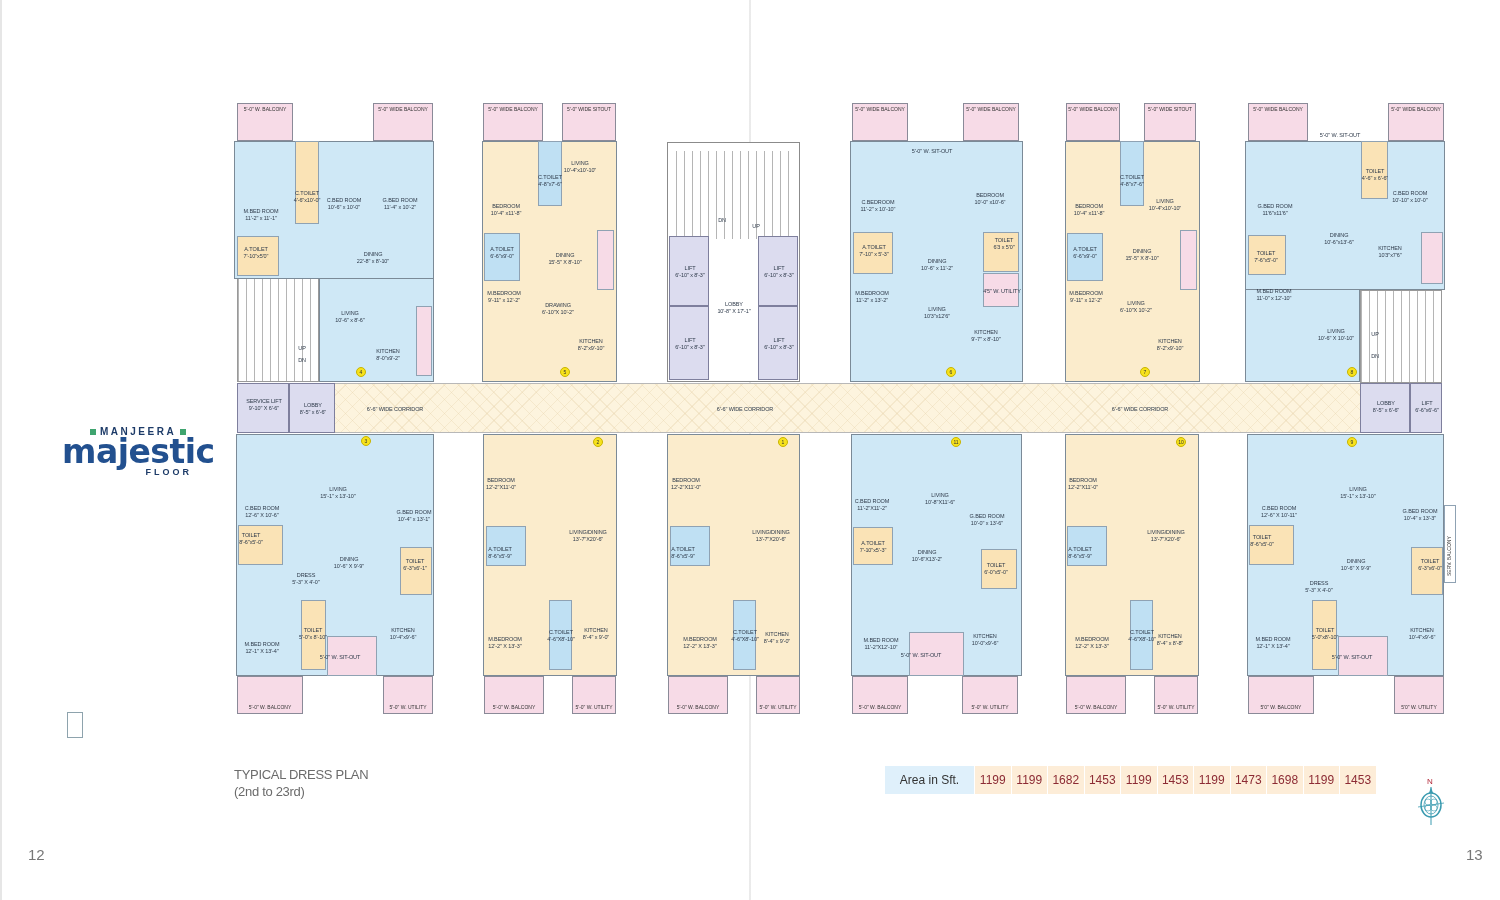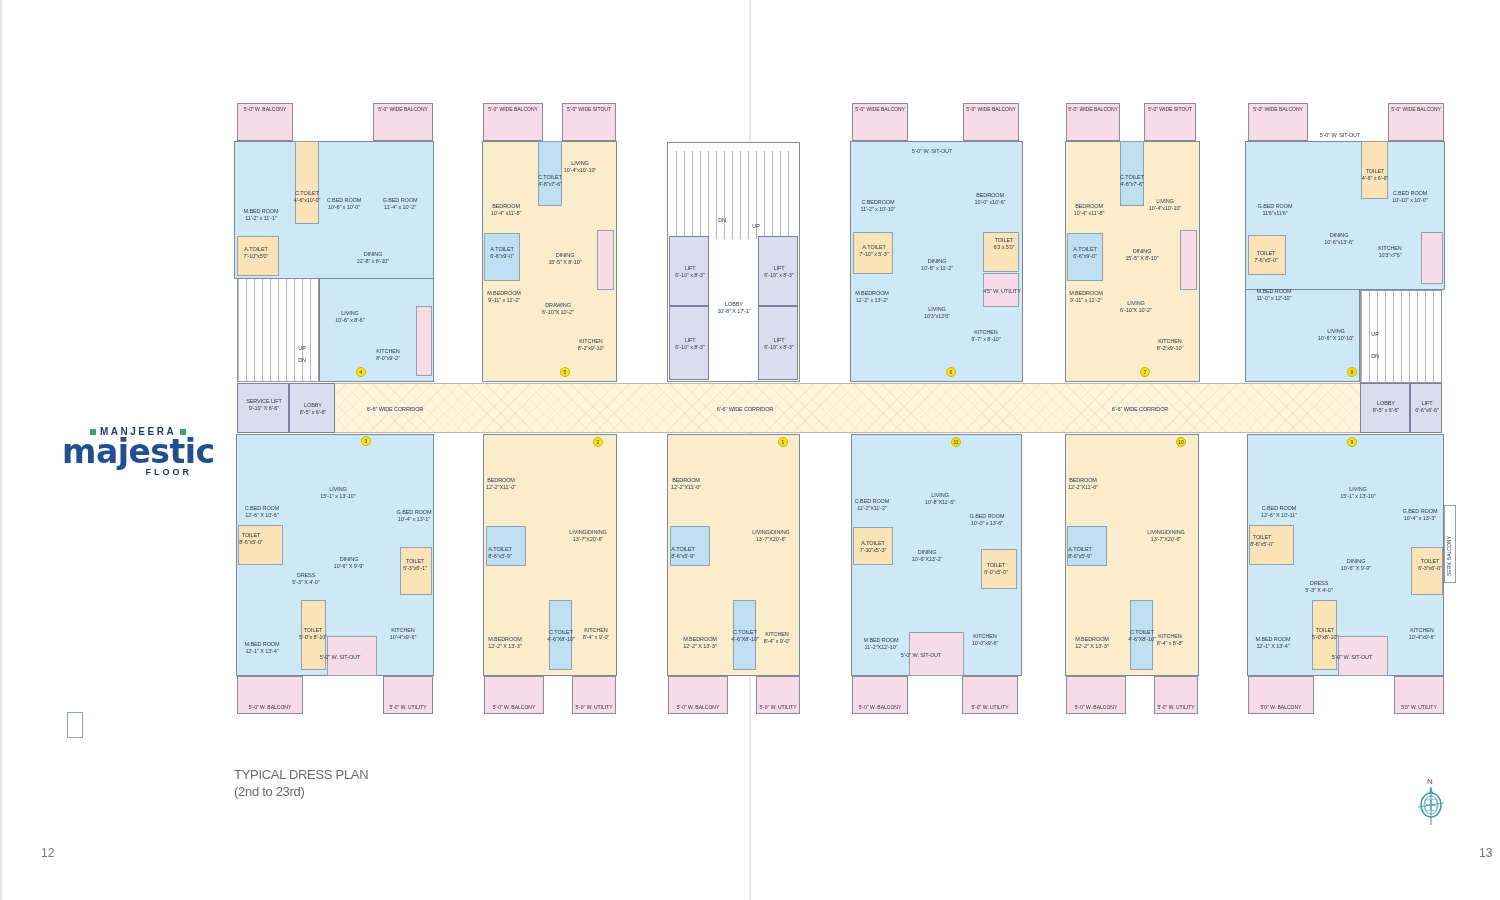--- a/index.html
+++ b/index.html
@@ -11,21 +11,21 @@
 
   
   .logo { position: absolute; left: 62px; top: 426px; width: 140px; }
   .logo .top { font-size: 10px; letter-spacing: 2.5px; font-weight: bold; color: #1d3b68; display: flex; align-items: center; gap: 4px; padding-left: 28px; }
   .logo .sq { width: 6px; height: 6px; background: #3fa46f; display: inline-block; }
   .logo .main { font-family: "DejaVu Sans", sans-serif; font-size: 33px; font-weight: bold; color: #22508f; line-height: 30px; letter-spacing: -0.5px; }
   .logo .bot { font-size: 9px; letter-spacing: 3px; font-weight: bold; color: #1d3b68; text-align: right; padding-right: 10px; }
   .placeholder-box { position: absolute; left: 67px; top: 712px; width: 16px; height: 26px; border: 1.5px solid #8ea3ad; }
 
   .title-block { position: absolute; left: 234px; top: 766px; font-family: "Liberation Sans Narrow", "Liberation Sans", sans-serif; font-size: 13px; color: #6b6b6b; line-height: 17px; letter-spacing: -0.3px; }
-  .page-num { position: absolute; top: 846px; font-size: 12px; color: #777; margin-left: 13px; }
+  .page-num { position: absolute; top: 846px; font-size: 15px; color: #777; }
 
   
   .plan { position: absolute; left: 0; top: 0; width: 1500px; height: 760px; }
   .flat { position: absolute; border: 1.5px solid #7b8a97; }
   .blue { background: #cfe8f6; }
   .yellow { background: #fbeccc; }
   .pink { background: #f7dbe7; border: 1.2px solid #8a8a98; }
   .lav { background: #dcdcef; border: 1.2px solid #7e7f9d; }
   .corridor { position: absolute; background-color: #fdf4de;
     background-image: repeating-linear-gradient(45deg, rgba(230,210,170,0.35) 0 1px, transparent 1px 10px),
@@ -351,20 +351,34 @@
     <div class="label" style="left:1319px; top:580px;"><span>DRESS</span><span class="dim">5'-3" X 4'-0"</span></div>
     <div class="label" style="left:1325px; top:627px;"><span>TOILET</span><span class="dim">5'-0"x8'-10"</span></div>
     <div class="label" style="left:1422px; top:627px;"><span>KITCHEN</span><span class="dim">10'-4"x9'-6"</span></div>
     <div class="label" style="left:1273px; top:636px;"><span>M.BED ROOM</span><span class="dim">12'-1" X 13'-4"</span></div>
     <div class="label" style="left:1352px; top:654px;">5'-0" W. SIT-OUT</div>
     <div class="flatno" style="left:1347px; top:437px;">9</div>
   </div>
 
   <table class="area-table">
     <tbody>
+    <tr>
+      <td class="head">Area in Sft.</td>
+      <td class="val">1199</td>
+      <td class="val">1199</td>
+      <td class="val">1682</td>
+      <td class="val">1453</td>
+      <td class="val">1199</td>
+      <td class="val">1453</td>
+      <td class="val">1199</td>
+      <td class="val">1473</td>
+      <td class="val">1698</td>
+      <td class="val">1199</td>
+      <td class="val">1453</td>
+    </tr>
   </tbody>
     </table>
 
   <div class="compass">
     <div style="position:absolute; left:11px; top:0; font-size:8px; color:#b3293a;">N</div>
     <svg width="30" height="42" viewBox="0 0 30 42" style="position:absolute; left:0; top:8px;">
       <line x1="15" y1="2" x2="15" y2="40" stroke="#3b9bb0" stroke-width="1"></line>
       <line x1="2" y1="22" x2="28" y2="18" stroke="#3b9bb0" stroke-width="0.8"></line>
       <ellipse cx="15" cy="20" rx="10" ry="12" fill="none" stroke="#3b9bb0" stroke-width="1.5"></ellipse>
       <ellipse cx="15" cy="20" rx="7" ry="9" fill="none" stroke="#3b9bb0" stroke-width="0.8"></ellipse>

